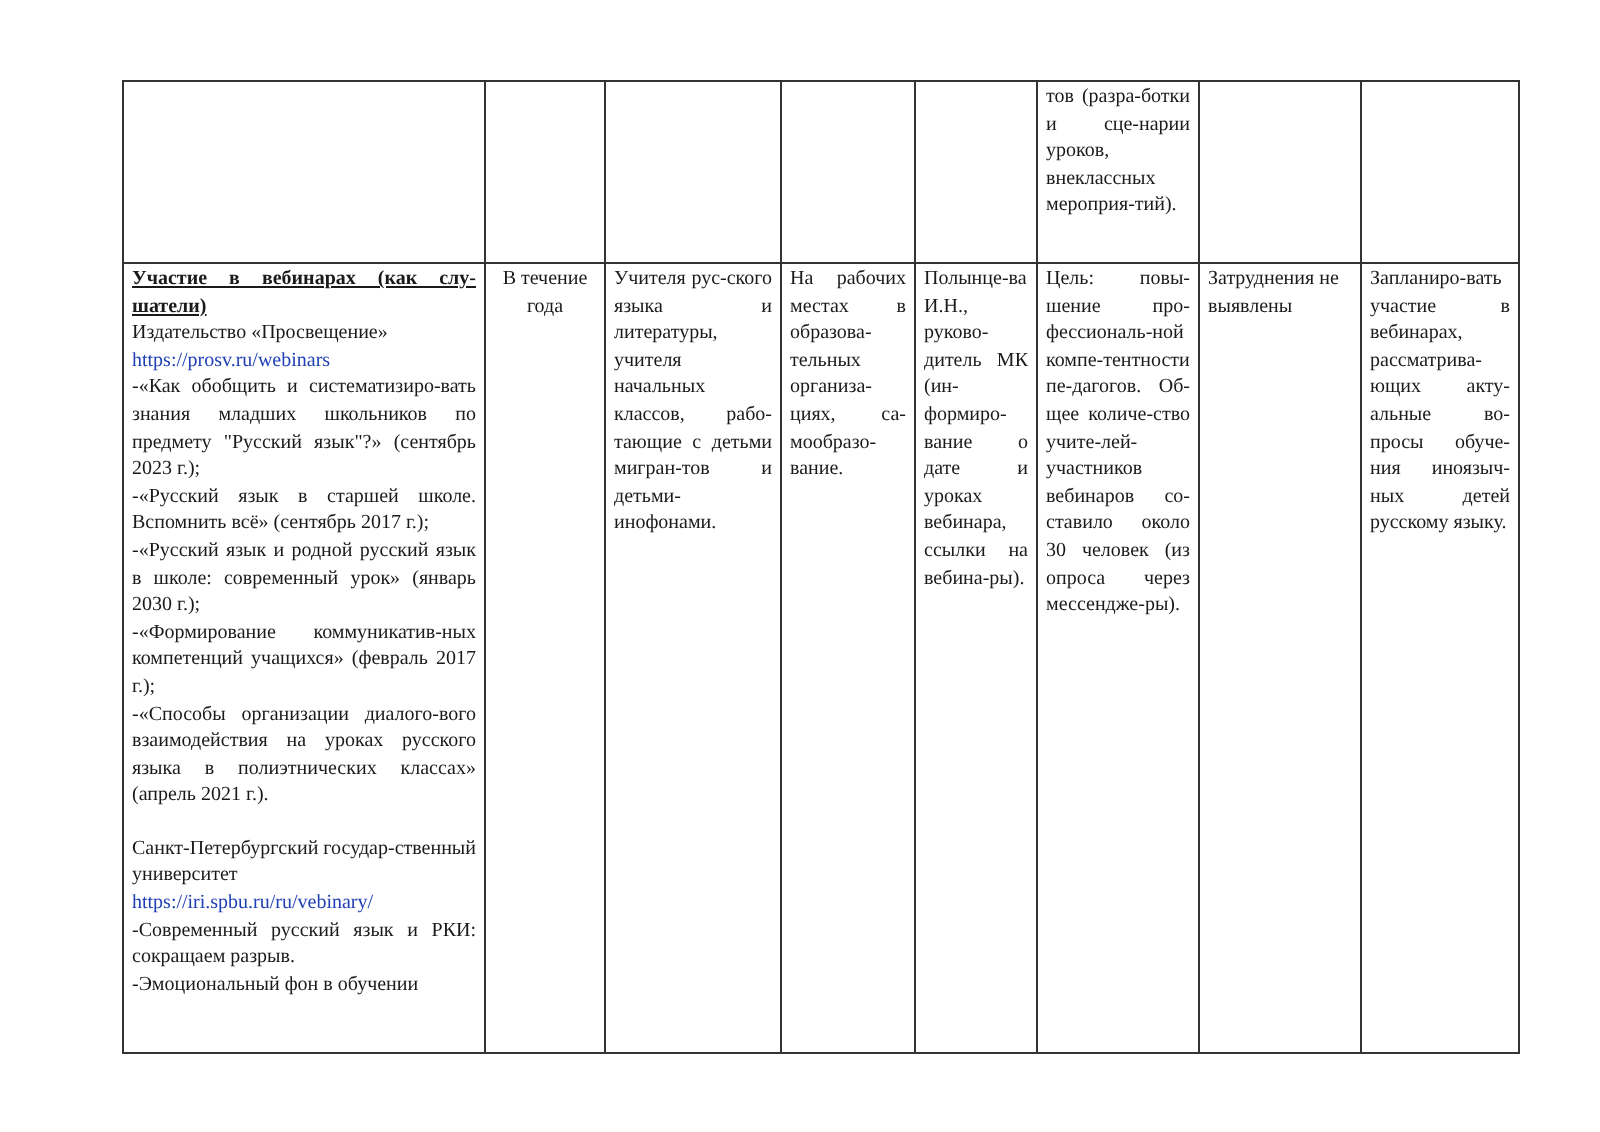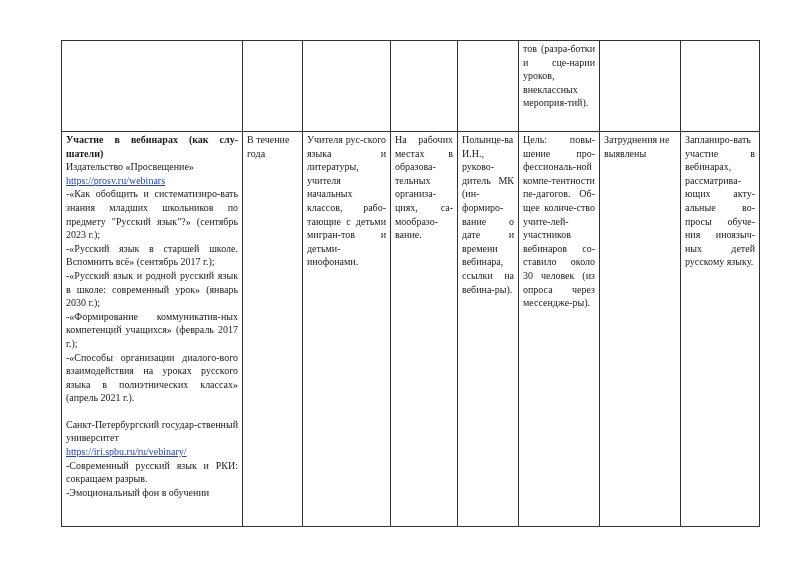--- a/index.html
+++ b/index.html
@@ -3,24 +3,24 @@
 <meta charset="utf-8">
 <style>
   html, body { margin:0; padding:0; background:#ffffff; }
   body { width:800px; height:566px; position:relative; overflow:hidden;
          font-family:"Liberation Serif", serif; color:#1a1a1a; }
   table.doc { position:absolute; left:61px; top:40px; border-collapse:collapse;
               table-layout:fixed; width:698px; }
   table.doc td { border:1.3px solid #333; vertical-align:top; padding:1px 4px;
                  font-size:10px; line-height:13.6px; word-wrap:break-word; }
   .j { text-align:justify; }
-  .c { text-align:left; }
-  .b { font-weight:bold; }
+  .c { text-align:center; }
+  .b { font-weight:bold;text-decoration:underline; }
   .i { }
-  .link { color:#1f3fb4; text-decoration:underline; }
+  .link { color:#1f3fb4; }
   .gap { height:13px; }
   .r1 td { height:88px; }
   .r2 td { height:392px; }
   .col1 { line-height:15.4px; }
 </style>
 </head>
 <body>
 
 <table class="doc">
   <colgroup>
@@ -56,19 +56,19 @@
       <div>-«Способы организации диалого-вого взаимодействия на уроках русского языка в полиэтнических классах» (апрель 2021 г.).</div>
       <div class="gap"></div>
       <div class="i">Санкт-Петербургский государ-ственный университет</div>
       <div><span class="link">https://iri.spbu.ru/ru/vebinary/</span></div>
       <div>-Современный русский язык и РКИ: сокращаем разрыв.</div>
       <div>-Эмоциональный фон в обучении</div>
     </td>
     <td class="c">В течение года</td>
     <td class="j">Учителя рус-ского языка и литературы, учителя начальных классов, рабо-тающие с детьми мигран-тов и детьми-инофонами.</td>
     <td class="j">На рабочих местах в образова-тельных организа-циях, са-мообразо-вание.</td>
-    <td class="j">Полынце-ва И.Н., руково-дитель МК (ин-формиро-вание о дате и времени вебинара, ссылки на вебина-ры).</td>
+    <td class="j">Полынце-ва И.Н., руково-дитель МК (ин-формиро-вание о дате и уроках вебинара, ссылки на вебина-ры).</td>
     <td class="j">Цель: повы-шение про-фессиональ-ной компе-тентности пе-дагогов. Об-щее количе-ство учите-лей-участников вебинаров со-ставило около 30 человек (из опроса через мессендже-ры).</td>
     <td>Затруднения не выявлены</td>
     <td class="j">Запланиро-вать участие в вебинарах, рассматрива-ющих акту-альные во-просы обуче-ния иноязыч-ных детей русскому языку.</td>
   </tr>
 </tbody>
   </table>
 
 </body></html>

